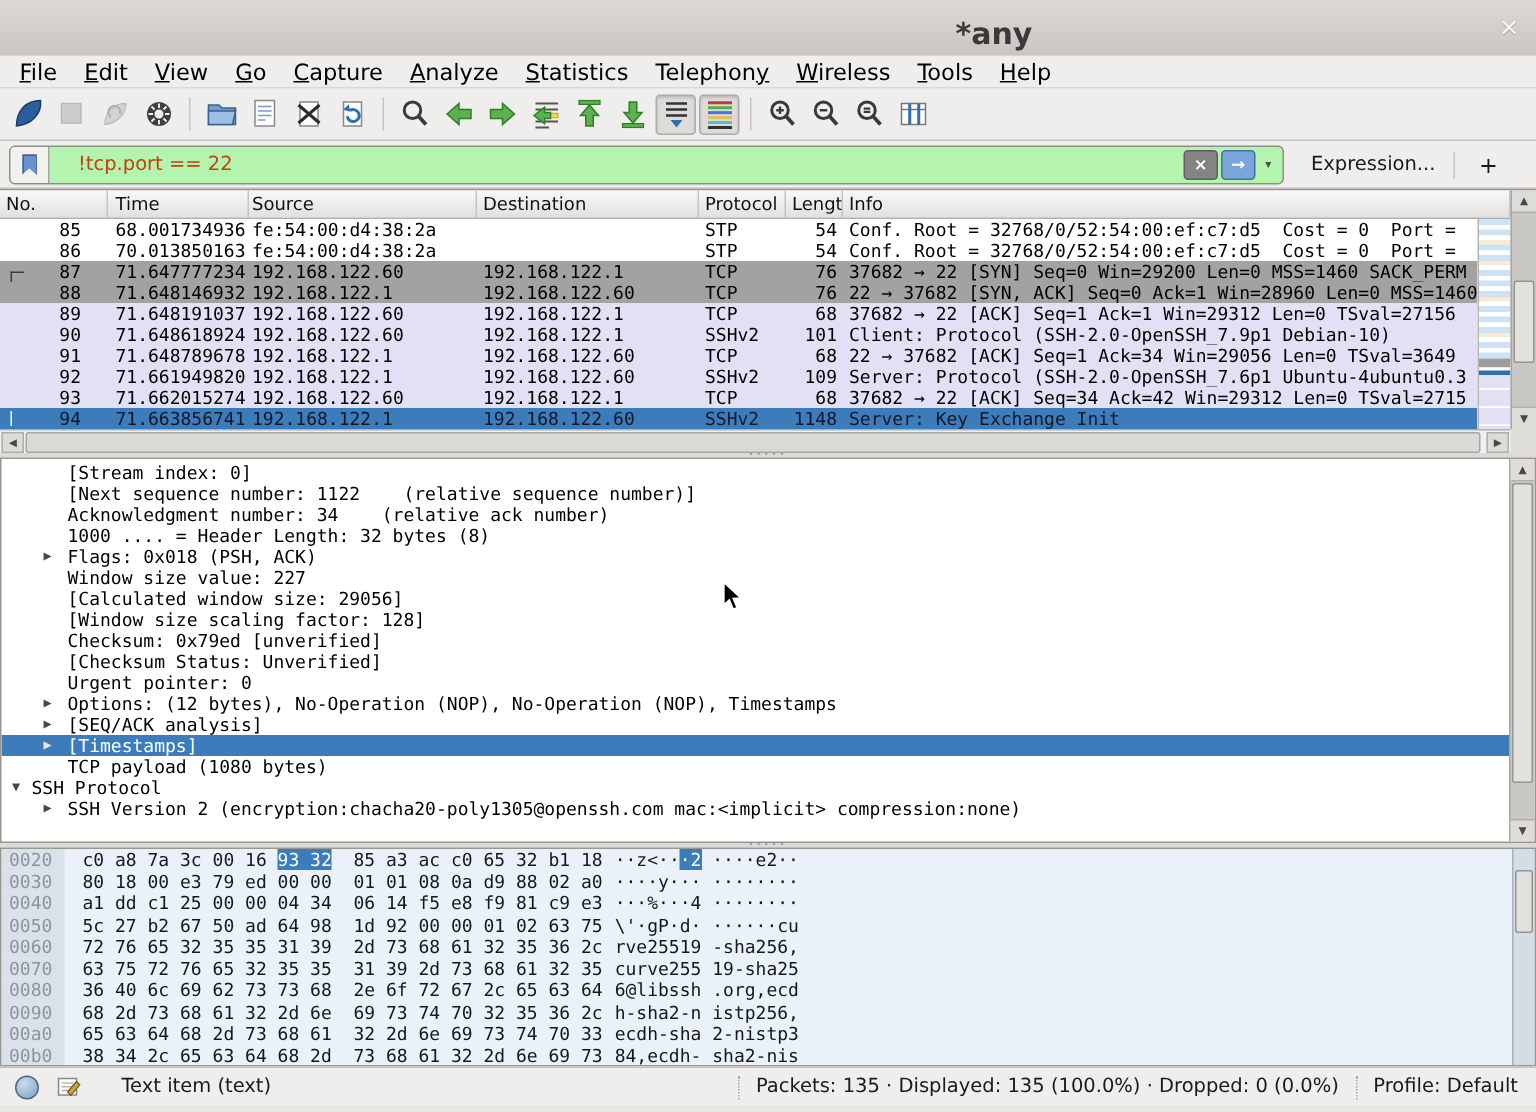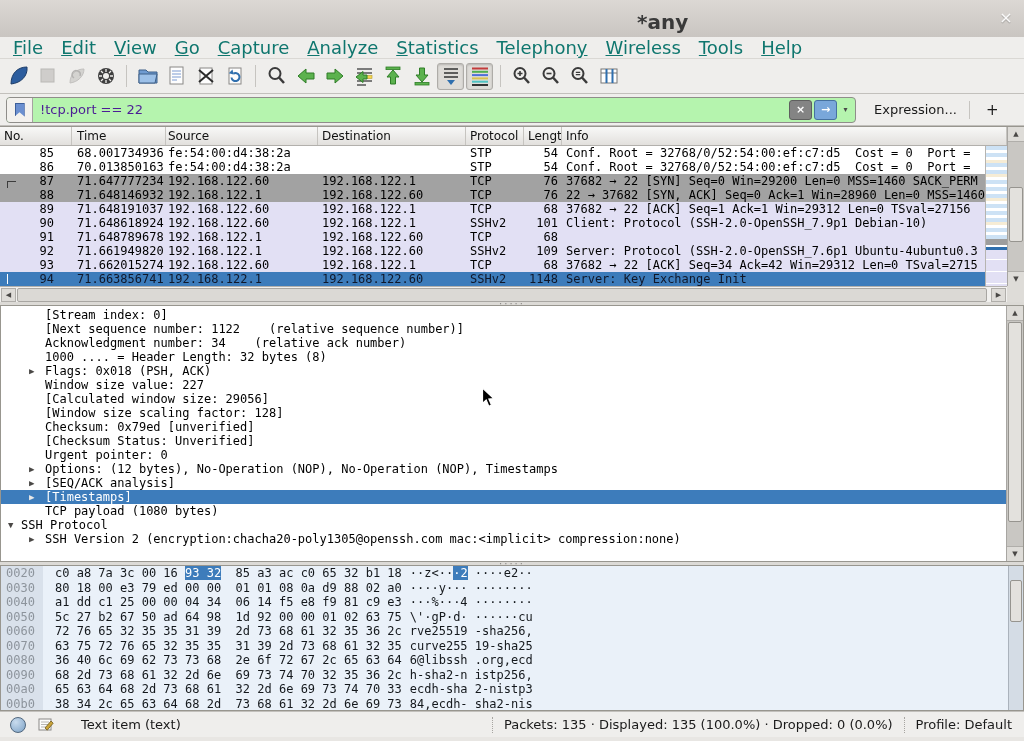--- a/index.html
+++ b/index.html
@@ -10,40 +10,40 @@
   
   .titlebar{position:absolute;left:0;top:0;width:1024px;height:37px;
             background:linear-gradient(#dcd8d4,#c9c5c1);border-bottom:1px solid #a5a19d}
   .title{position:absolute;left:637px;top:10px;font-size:20px;font-weight:bold;color:#3a3a3a}
   .close{position:absolute;right:8px;top:8px;width:20px;height:20px;text-align:center;
          line-height:19px;font-size:16px;color:#fafafa;text-shadow:0 1px 1px rgba(0,0,0,.25)}
 
   
   .menubar{position:absolute;left:0;top:37px;width:1024px;height:22px;background:#efeeec;
            border-bottom:1px solid #dad8d4;display:flex;align-items:center;padding-left:4px;box-sizing:border-box}
-  .menu-item{padding:2px 9px;font-size:18px;color:#0f766e;white-space:pre}
+  .menu-item{padding:2px 9px;font-size:15px;color:#000000;white-space:pre}
 
   
   .toolbar{position:absolute;left:0;top:59px;width:1024px;height:35px;background:#efeeec;
            border-bottom:1px solid #c2c0bc;display:flex;align-items:center;padding-left:5px;box-sizing:border-box;gap:2px}
   .tb{width:27px;height:27px;display:flex;align-items:center;justify-content:center;border-radius:3px;flex:none}
   .tb.pressed{background:#dedcd8;border:1px solid #aeaca8;box-shadow:inset 0 1px 2px rgba(0,0,0,.18);width:25px;height:25px}
   .tb.disabled{opacity:.45}
   .tbsep{width:1px;height:22px;background:#c6c4c0;margin:0 5px;flex:none}
 
   
   .filterbar{position:absolute;left:0;top:94px;width:1024px;height:32px;background:#efeeec;
              border-bottom:1px solid #c2c0bc;display:flex;align-items:center;padding:0 6px;box-sizing:border-box}
   .filter-group{display:flex;align-items:center;height:24px;width:848px;flex:none;
                 border:1px solid #8f8d8a;border-radius:4px;overflow:hidden;background:var(--filter-green,#b5f4ae)}
   .bookmark-btn{width:25px;height:24px;background:#f3f1ee;border-right:1px solid #a5a3a0;
                 display:flex;align-items:center;justify-content:center;flex:none}
   .bookmark-shape{width:10px;height:14px;background:#6b8fd0;border:1px solid #3d5f9a;box-sizing:border-box;
                   clip-path:polygon(0 0,100% 0,100% 100%,50% 70%,0 100%)}
-  .filter-input{flex:1;font-size:13px;color:#4c1d95;padding-left:7px;white-space:pre;overflow:hidden}
+  .filter-input{flex:1;font-size:13px;color:#c2410c;padding-left:19px;white-space:pre;overflow:hidden}
   .filter-btns{display:flex;align-items:center;gap:2px;margin-right:3px}
   .fbtn{width:21px;height:18px;border-radius:3px;display:flex;align-items:center;justify-content:center;
         font-size:11px;font-weight:bold;color:#fff}
   .fclear{background:#848484;border:1px solid #5f5f5f}
   .fapply{background:#79a7da;border:1px solid #46719f}
   .fcaret{width:13px;height:18px;display:flex;align-items:center;justify-content:center;font-size:8px;color:#4a4a4a}
   .expr-btn{margin-left:12px;font-size:13px;color:#1a1a1a;padding:3px 6px}
   .vsep{width:1px;height:18px;background:#c6c4c0;margin:0 6px}
   .add-btn{font-size:15px;color:#1a1a1a;padding:1px 10px}
 
@@ -376,20 +376,21 @@
         <div class="cell c-len">101</div>
         <div class="cell c-info">Client: Protocol (SSH-2.0-OpenSSH_7.9p1 Debian-10)</div>
       </div>
       <div class="pl-row r-tcp">
         <div class="cell c-no">91</div>
         <div class="cell c-time">71.648789678</div>
         <div class="cell c-src">192.168.122.1</div>
         <div class="cell c-dst">192.168.122.60</div>
         <div class="cell c-proto">TCP</div>
         <div class="cell c-len">68</div>
+        <div class="cell c-info">22 → 37682 [ACK] Seq=1 Ack=34 Win=29056 Len=0 TSval=3649</div>
       </div>
       <div class="pl-row r-tcp">
         <div class="cell c-no">92</div>
         <div class="cell c-time">71.661949820</div>
         <div class="cell c-src">192.168.122.1</div>
         <div class="cell c-dst">192.168.122.60</div>
         <div class="cell c-proto">SSHv2</div>
         <div class="cell c-len">109</div>
         <div class="cell c-info">Server: Protocol (SSH-2.0-OpenSSH_7.6p1 Ubuntu-4ubuntu0.3</div>
       </div>

